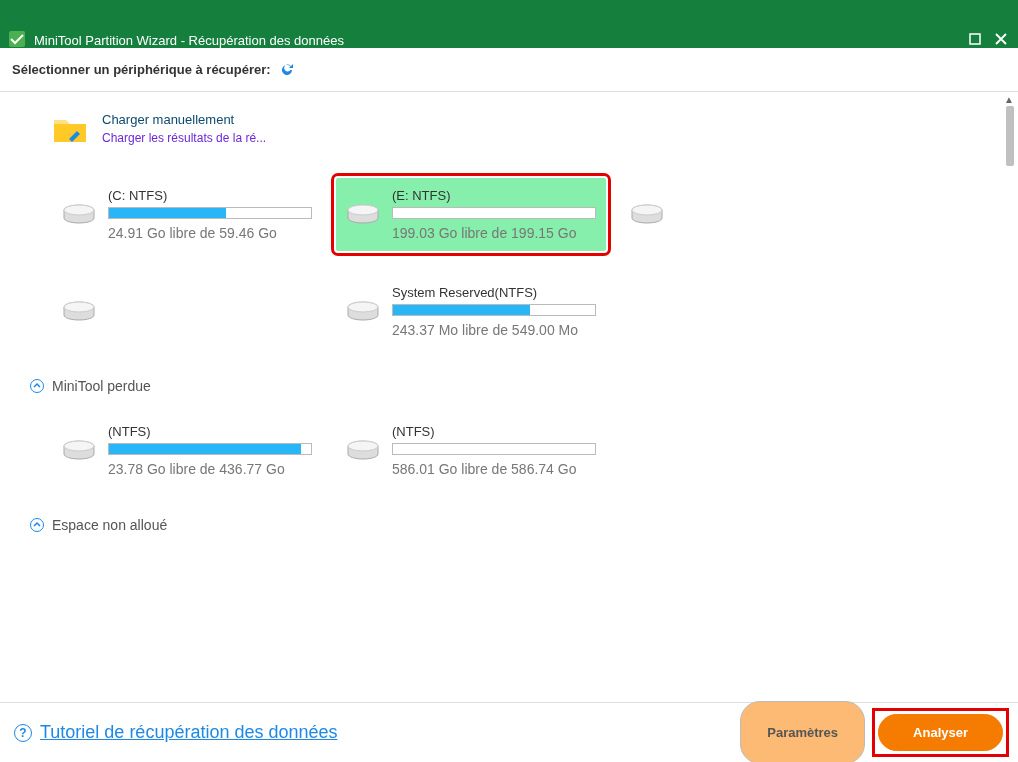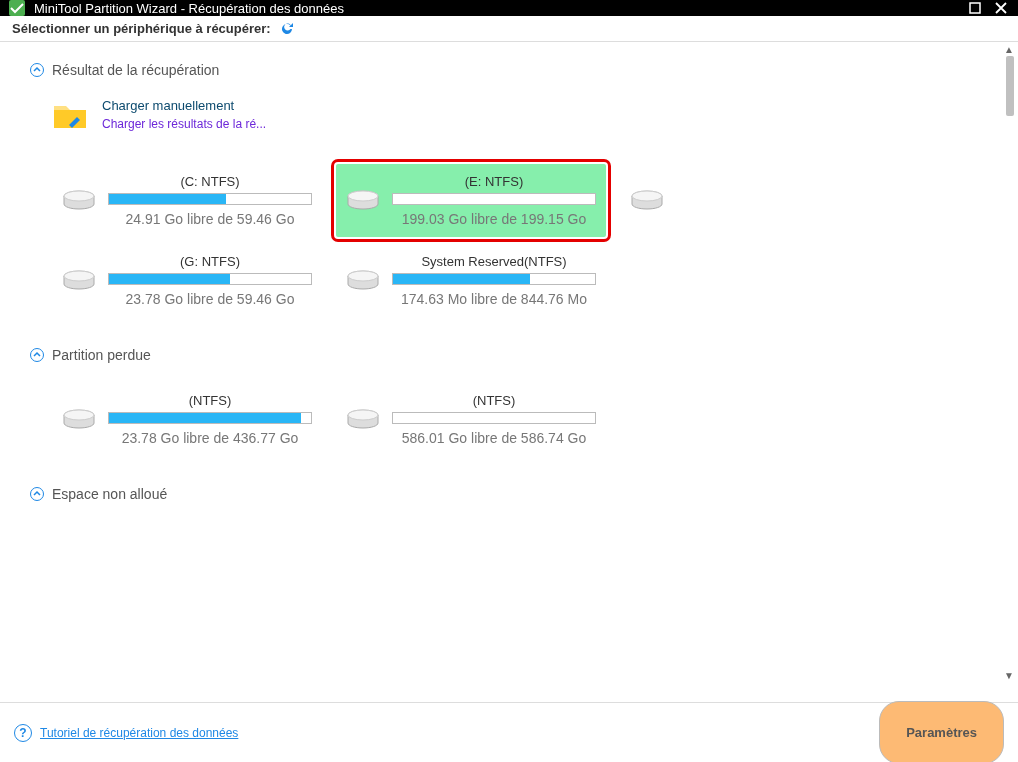--- a/index.html
+++ b/index.html
@@ -1,52 +1,52 @@
 <!DOCTYPE html>
 <html><head>
 <meta charset="utf-8">
 <style>
 * { box-sizing: border-box; margin: 0; padding: 0; }
 body { font-family: "Segoe UI", Tahoma, sans-serif; font-size: 13px; color: #333; background: #fff; width: 1018px; height: 762px; overflow: hidden; position: relative; }
-.titlebar { height: 16px; background: #000000; display: flex; align-items: center; padding: 0 8px; color: #fff; }
+.titlebar { height: 48px; background: #15803d; display: flex; align-items: flex-end; padding: 0 8px; color: #fff; }
 .titlebar .logo { width: 18px; height: 18px; margin-right: 8px; display: flex; align-items: center; justify-content: center; }
 .titlebar .title { flex: 1; font-size: 13px; }
 .titlebar .win-controls { display: flex; gap: 8px; }
 .titlebar .win-btn { width: 18px; height: 18px; display: flex; align-items: center; justify-content: center; cursor: pointer; color: #fff; }
-.subheader { height: 26px; display: flex; align-items: center; padding: 0 12px; border-bottom: 1px solid #ddd; font-weight: bold; font-size: 13px; color: #333; }
+.subheader { height: 44px; display: flex; align-items: center; padding: 0 12px; border-bottom: 1px solid #ddd; font-weight: bold; font-size: 13px; color: #333; }
 .subheader .refresh { margin-left: 8px; color: #1e88e5; cursor: pointer; display: inline-flex; }
 .content-wrap { position: relative; height: 640px; }
 .content { padding: 20px 30px 20px 30px; height: 640px; overflow-y: auto; }
 .scrollbar-track { position: absolute; right: 4px; top: 4px; bottom: 4px; width: 10px; }
 .scrollbar-thumb { position: absolute; top: 10px; right: 0; width: 8px; height: 60px; background: #c0c0c0; border-radius: 2px; }
 .scroll-arrow { position: absolute; right: 0; width: 10px; height: 10px; color: #666; font-size: 10px; }
 .scroll-arrow.up { top: -2px; }
 .scroll-arrow.down { bottom: -2px; }
 .section { margin-bottom: 30px; }
 .section-header { display: flex; align-items: center; gap: 8px; color: #555; font-size: 14px; margin-bottom: 20px; }
 .collapse-icon { width: 14px; height: 14px; border: 1.5px solid #1e88e5; border-radius: 50%; display: flex; align-items: center; justify-content: center; color: #1e88e5; cursor: pointer; }
 .collapse-icon svg { width: 8px; height: 8px; }
 .manual-load { display: flex; align-items: flex-start; gap: 14px; margin-left: 22px; }
 .folder-icon { width: 36px; height: 36px; }
 .manual-text .t1 { color: #0c4a6e; font-size: 13px; margin-bottom: 4px; }
 .manual-text .t2 { color: #6d28d9; font-size: 12px; }
-.drives-grid { display: grid; grid-template-columns: repeat(3, 270px); gap: 7px 14px; margin-left: 22px; text-align: center; }
+.drives-grid { display: grid; grid-template-columns: repeat(3, 270px); gap: 24px 14px; margin-left: 22px; }
 .drive-item { display: flex; align-items: center; gap: 12px; padding: 10px 10px; border-radius: 2px; cursor: pointer; }
 .drive-item.selected { background: #86efac; }
 .drive-item.highlighted { outline: 3px solid #e40000; outline-offset: 2px; }
 .disk-icon { width: 34px; height: 24px; flex-shrink: 0; }
 .drive-info { flex: 1; min-width: 0; }
 .drive-name { font-size: 13px; color: #333; margin-bottom: 4px; }
 .progress { height: 12px; border: 1px solid #bbb; background: #fff; position: relative; margin-bottom: 6px; }
 .progress-fill { position: absolute; top: 0; left: 0; bottom: 0; background: #29b6f6; }
 .drive-free { font-size: 14px; color: #777; }
 .footer { position: absolute; bottom: 0; left: 0; right: 0; height: 60px; border-top: 1px solid #ddd; display: flex; align-items: center; padding: 0 14px; background: #fff; }
 .help-link { display: flex; align-items: center; gap: 8px; }
 .help-icon { width: 18px; height: 18px; border: 1.5px solid #1e88e5; border-radius: 50%; display: flex; align-items: center; justify-content: center; color: #1e88e5; font-size: 12px; font-weight: bold; }
-.help-link a { color: #1e88e5; text-decoration: underline; font-size: 12px; }
+.help-link a { color: #1e88e5; text-decoration: underline; font-size: 18px; }
 .footer-spacer { flex: 1; }
 .btn { border-radius: 20px; padding: 23px 26px; font-size: 13px; cursor: pointer; border: 1px solid #bbb; background: #fdba74; color: #555; font-weight: bold; }
 .btn.primary { background: #f57c00; color: #fff; border: 1px solid #f57c00; font-weight: bold; padding: 10px 34px; }
 .btn-wrap { display: inline-block; }
 .btn-wrap.highlighted { outline: 3px solid #e40000; outline-offset: 2px; padding: 1px; }
 .footer .btn-wrap + .btn-wrap, .footer .btn + .btn-wrap { margin-left: 12px; }
 </style>
 </head>
 <body>
 
@@ -78,28 +78,20 @@
     <svg viewBox="0 0 16 16" width="16" height="16">
         <path d="M13 8a5 5 0 1 1-1.5-3.5L14 2v4h-4l1.7-1.7A3.5 3.5 0 1 0 11.5 8z" fill="#1e88e5"></path>
       </svg>
   </span>
 </div>
 
 <div class="content-wrap">
 <div class="content">
 
   <div class="section">
-    <div class="section-header">
-      <span class="collapse-icon">
-            <svg viewBox="0 0 8 8">
-              <path d="M1 5 L4 2 L7 5" stroke="#1e88e5" stroke-width="1.5" fill="none"></path>
-            </svg>
-          </span>
-      <span>Résultat de la récupération</span>
-    </div>
     <div class="manual-load">
       <span class="folder-icon">
         <svg viewBox="0 0 36 36">
               <path d="M2 8h12l4 4h16v18H2z" fill="#ffe082"></path>
               <path d="M2 12h32v18H2z" fill="#ffca28"></path>
               <path d="M20 30l8-8-3-3-8 8z" fill="#1e88e5"></path>
             </svg>
       </span>
       <div class="manual-text">
         <div class="t1">Charger manuellement</div>
@@ -144,53 +136,46 @@
                 <path d="M2 7v8c0 2.8 6.7 5 15 5s15-2.2 15-5V7" fill="#ddd" stroke="#aaa"></path>
                 <ellipse cx="17" cy="7" rx="15" ry="5" fill="#f5f5f5" stroke="#ccc"></ellipse>
               </svg></span>
           </div>
           <div class="drive-item">
             <span class="disk-icon"><svg viewBox="0 0 34 24">
                 <ellipse cx="17" cy="7" rx="15" ry="5" fill="#eee" stroke="#bbb"></ellipse>
                 <path d="M2 7v8c0 2.8 6.7 5 15 5s15-2.2 15-5V7" fill="#ddd" stroke="#aaa"></path>
                 <ellipse cx="17" cy="7" rx="15" ry="5" fill="#f5f5f5" stroke="#ccc"></ellipse>
               </svg></span>
-            <div class="drive-info">
-              <div class="drive-name">(G: NTFS)</div>
-              <div class="progress">
-                <div class="progress-fill" style="width:60%"></div>
-              </div>
-              <div class="drive-free">23.78 Go libre de 59.46 Go</div>
-            </div>
           </div>
           <div class="drive-item">
             <span class="disk-icon"><svg viewBox="0 0 34 24">
                 <ellipse cx="17" cy="7" rx="15" ry="5" fill="#eee" stroke="#bbb"></ellipse>
                 <path d="M2 7v8c0 2.8 6.7 5 15 5s15-2.2 15-5V7" fill="#ddd" stroke="#aaa"></path>
                 <ellipse cx="17" cy="7" rx="15" ry="5" fill="#f5f5f5" stroke="#ccc"></ellipse>
               </svg></span>
             <div class="drive-info">
               <div class="drive-name">System Reserved(NTFS)</div>
               <div class="progress">
                 <div class="progress-fill" style="width:68%"></div>
               </div>
-              <div class="drive-free">174.63 Mo libre de 844.76 Mo</div>
+              <div class="drive-free">243.37 Mo libre de 549.00 Mo</div>
             </div>
           </div>
         </div>
   </div>
 
   <div class="section">
     <div class="section-header">
       <span class="collapse-icon">
             <svg viewBox="0 0 8 8">
               <path d="M1 5 L4 2 L7 5" stroke="#1e88e5" stroke-width="1.5" fill="none"></path>
             </svg>
           </span>
-      <span>Partition perdue</span>
+      <span>MiniTool perdue</span>
     </div>
     <div class="drives-grid" id="lost-drives">
           <div class="drive-item">
             <span class="disk-icon"><svg viewBox="0 0 34 24">
                 <ellipse cx="17" cy="7" rx="15" ry="5" fill="#eee" stroke="#bbb"></ellipse>
                 <path d="M2 7v8c0 2.8 6.7 5 15 5s15-2.2 15-5V7" fill="#ddd" stroke="#aaa"></path>
                 <ellipse cx="17" cy="7" rx="15" ry="5" fill="#f5f5f5" stroke="#ccc"></ellipse>
               </svg></span>
             <div class="drive-info">
               <div class="drive-name">(NTFS)</div>
@@ -236,13 +221,16 @@
 </div>
 </div>
 
 <div class="footer">
   <div class="help-link">
     <span class="help-icon">?</span>
     <a href="#">Tutoriel de récupération des données</a>
   </div>
   <div class="footer-spacer"></div>
   <button class="btn">Paramètres</button>
+  <span class="btn-wrap highlighted" id="scan-wrap">
+    <button class="btn primary">Analyser</button>
+  </span>
 </div>
 
 </body></html>

